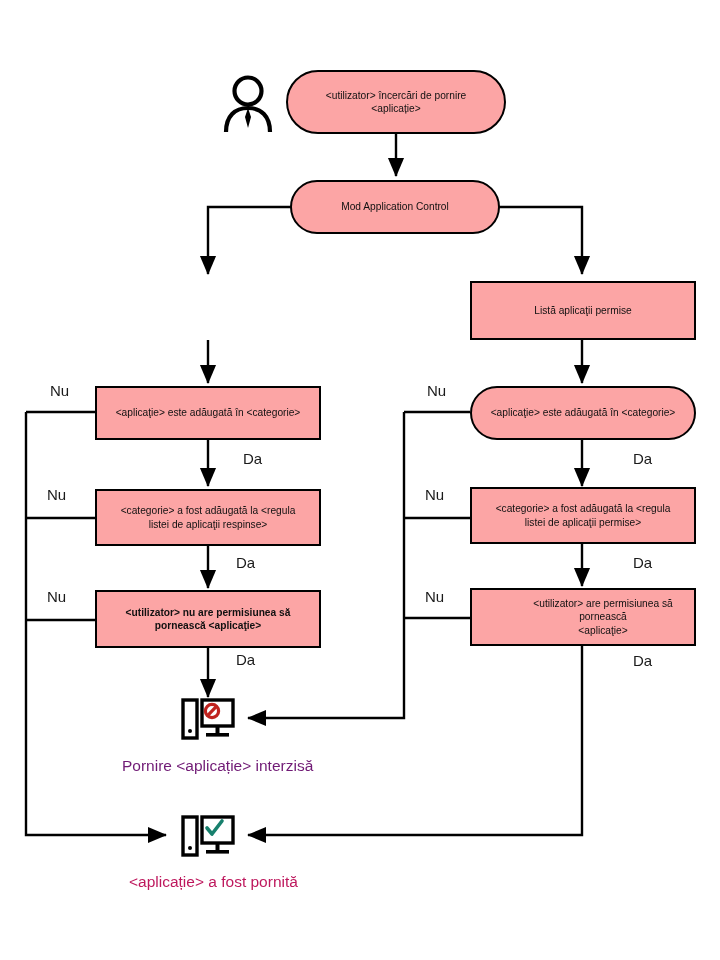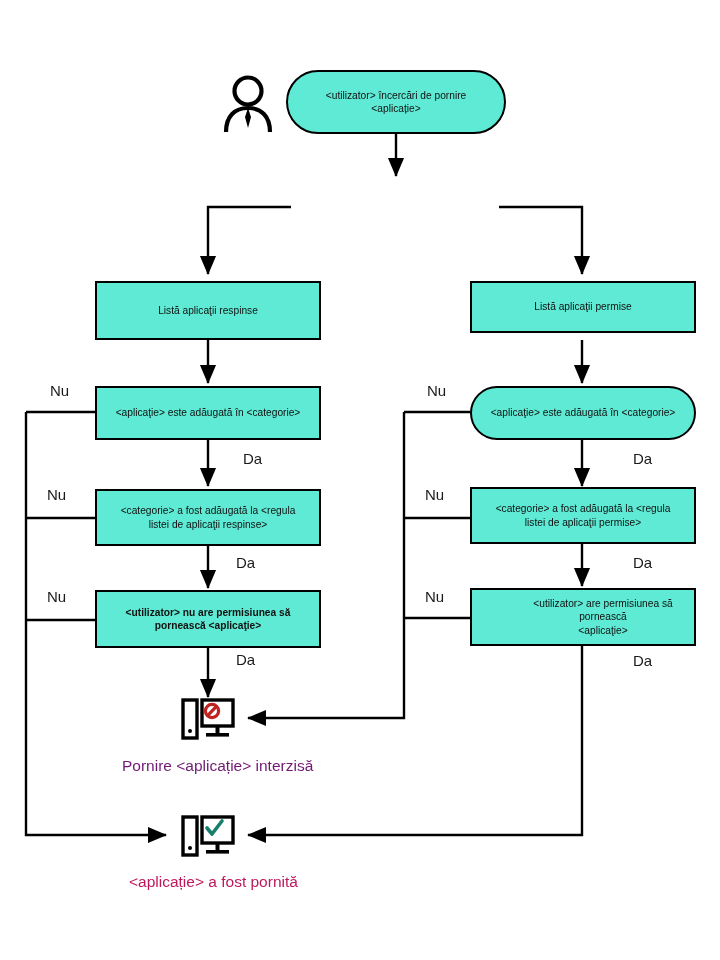--- a/index.html
+++ b/index.html
@@ -23,21 +23,21 @@
     left: 0;
     top: 0;
     width: 720px;
     height: 960px;
     pointer-events: none;
   }
   .node {
     position: absolute;
     box-sizing: border-box;
     border: 2.2px solid #000000;
-    background: #5eead4;
+    background: #fca5a5;
     display: flex;
     align-items: center;
     justify-content: center;
     text-align: center;
     font-size: 10.2px;
     line-height: 1.32;
     color: #111111;
     padding: 2px 8px;
   }
   .node.rounded {
@@ -118,26 +118,26 @@
     </svg>
   </div>
 
   <div class="node rounded" style="left:286px; top:70px; width:220px; height:64px;">
     <span class="txt">
       <span>&lt;utilizator&gt; încercări de pornire</span><br>
       <span>&lt;aplicație&gt;</span>
     </span>
   </div>
 
-
-  <div class="node" style="left:95px; top:281px; width:226px; height:59px;">
-    <span class="txt">Listă aplicaţii respinse</span>
-  </div>
-
-  <div class="node" style="left:470px; top:281px; width:226px; height:52px;">
+  <div class="node rounded" style="left:290px; top:180px; width:210px; height:54px;">
+    <span class="txt">Mod Application Control</span>
+  </div>
+
+
+  <div class="node" style="left:470px; top:281px; width:226px; height:59px;">
     <span class="txt">Listă aplicaţii permise</span>
   </div>
 
   <div class="node" style="left:95px; top:386px; width:226px; height:54px;">
     <span class="txt">&lt;aplicaţie&gt; este adăugată în &lt;categorie&gt;</span>
   </div>
 
   <div class="node rounded" style="left:470px; top:386px; width:226px; height:54px;">
     <span class="txt">&lt;aplicaţie&gt; este adăugată în &lt;categorie&gt;</span>
   </div>

